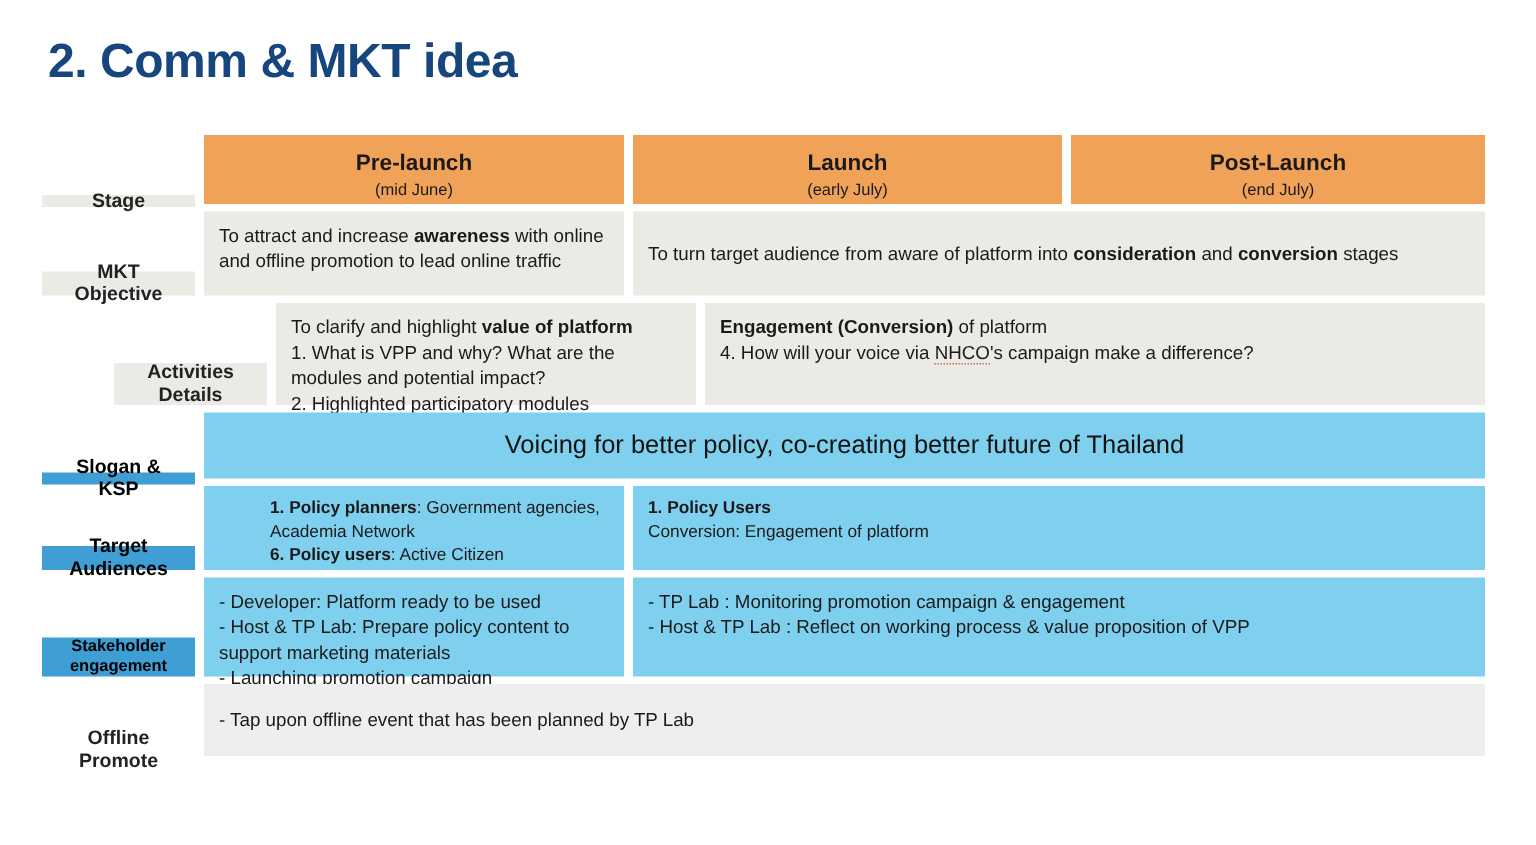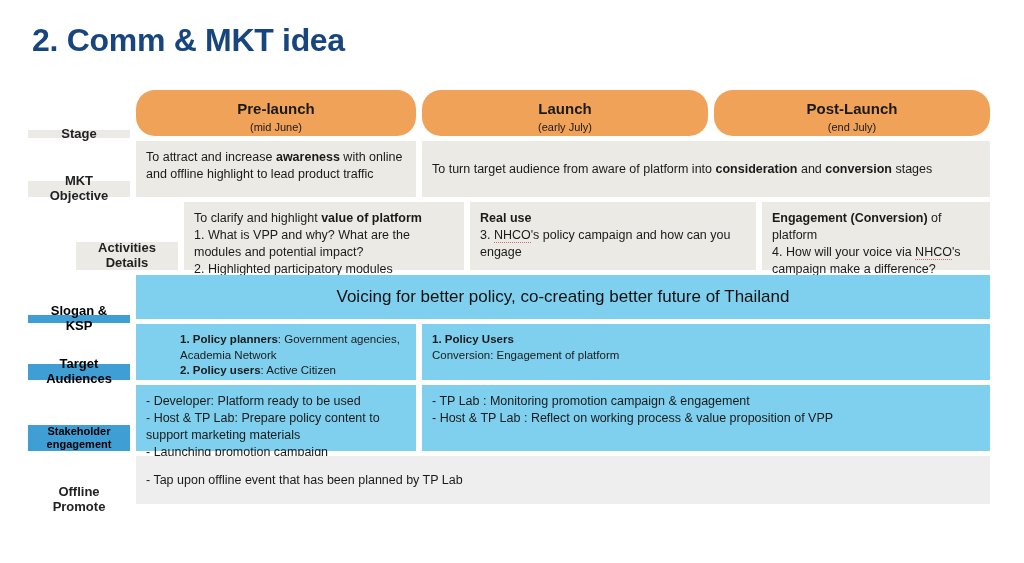--- a/index.html
+++ b/index.html
@@ -67,21 +67,20 @@
     line-height: 1.35;
     color: #1a1a1a;
   }
   .cell.beige { background: #eceae4; }
   .cell.grey  { background: #eeeeee; }
   .cell.blue  { background: #7ed0ee; }
   .cell.orange {
     background: #f0a258;
     text-align: center;
     padding: 10px 8px;
-    border-radius: 19px;
   }
   .cell.orange .hdr {
     font-size: 15px;
     font-weight: bold;
     color: #1a1a1a;
     line-height: 1.2;
   }
   .cell.orange .sub {
     font-size: 11px;
     color: #1a1a1a;
@@ -144,21 +143,21 @@
 
     <div class="row r-obj">
       <div class="stage-cell">
         <span>
           <span class="ln">MKT</span>
           <span class="ln">Objective</span>
         </span>
       </div>
       <div class="cells">
         <div class="cell beige c1">
-          <span>To attract and increase </span><b>awareness</b><span> with online and offline highlight to lead product traffic</span>
+          <span>To attract and increase </span><b>awareness</b><span> with online and offline promotion to lead online traffic</span>
         </div>
         <div class="cell beige wide" style="display:flex;align-items:center;">
           <div>
             <span>To turn target audience from aware of platform into </span><b>consideration</b><span> and </span><b>conversion</b><span> stages</span>
           </div>
         </div>
       </div>
     </div>
 
     <div class="row r-act">
@@ -167,24 +166,20 @@
           <span class="ln">Activities</span>
           <span class="ln">Details</span>
         </span>
       </div>
       <div class="cells">
         <div class="cell beige c1">
           <span>To clarify and highlight </span><b>value of platform</b>
           <span class="ln">1.  What is VPP and why? What are the modules  and potential impact?</span>
           <span class="ln">2.  Highlighted participatory modules</span>
         </div>
-        <div class="cell beige c2">
-          <b>Real use</b>
-          <span class="ln">3. <u class="sp">NHCO</u>'s policy campaign and how can you engage</span>
-        </div>
         <div class="cell beige c3">
           <b>Engagement (Conversion)</b><span> of platform</span>
           <span class="ln">4. How will your voice via <u class="sp">NHCO</u>'s campaign make a difference?</span>
         </div>
       </div>
     </div>
 
     <div class="row r-slogan">
       <div class="stage-cell blue">
         <span>
@@ -202,21 +197,21 @@
     <div class="row r-target">
       <div class="stage-cell blue">
         <span>
           <span class="ln">Target</span>
           <span class="ln">Audiences</span>
         </span>
       </div>
       <div class="cells">
         <div class="cell blue c1" style="font-size:11.5px;padding-left:44px;">
           <span class="ln"><b>1. Policy planners</b><span>: Government agencies, Academia Network</span></span>
-          <span class="ln"><b>2. Policy users</b><span>: Active Citizen</span></span>
+          <span class="ln"><b>6. Policy users</b><span>: Active Citizen</span></span>
         </div>
         <div class="cell blue wide2" style="font-size:11.5px;">
           <b class="ln">1. Policy Users</b>
           <span class="ln">Conversion: Engagement of platform</span>
         </div>
       </div>
     </div>
 
     <div class="row r-stake">
       <div class="stage-cell blue small">

